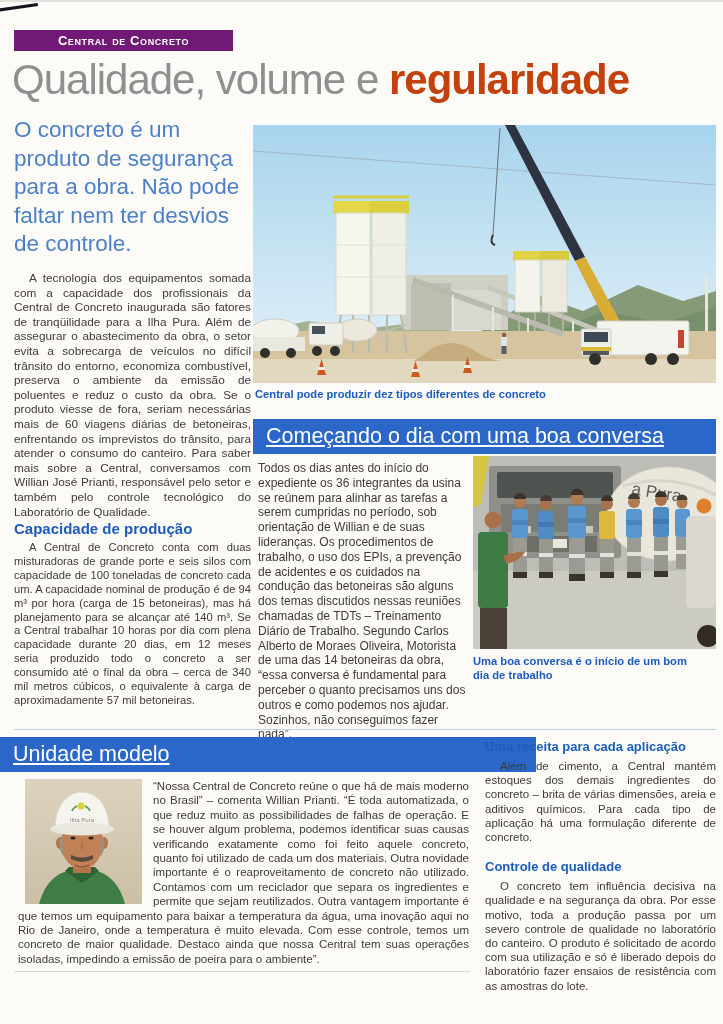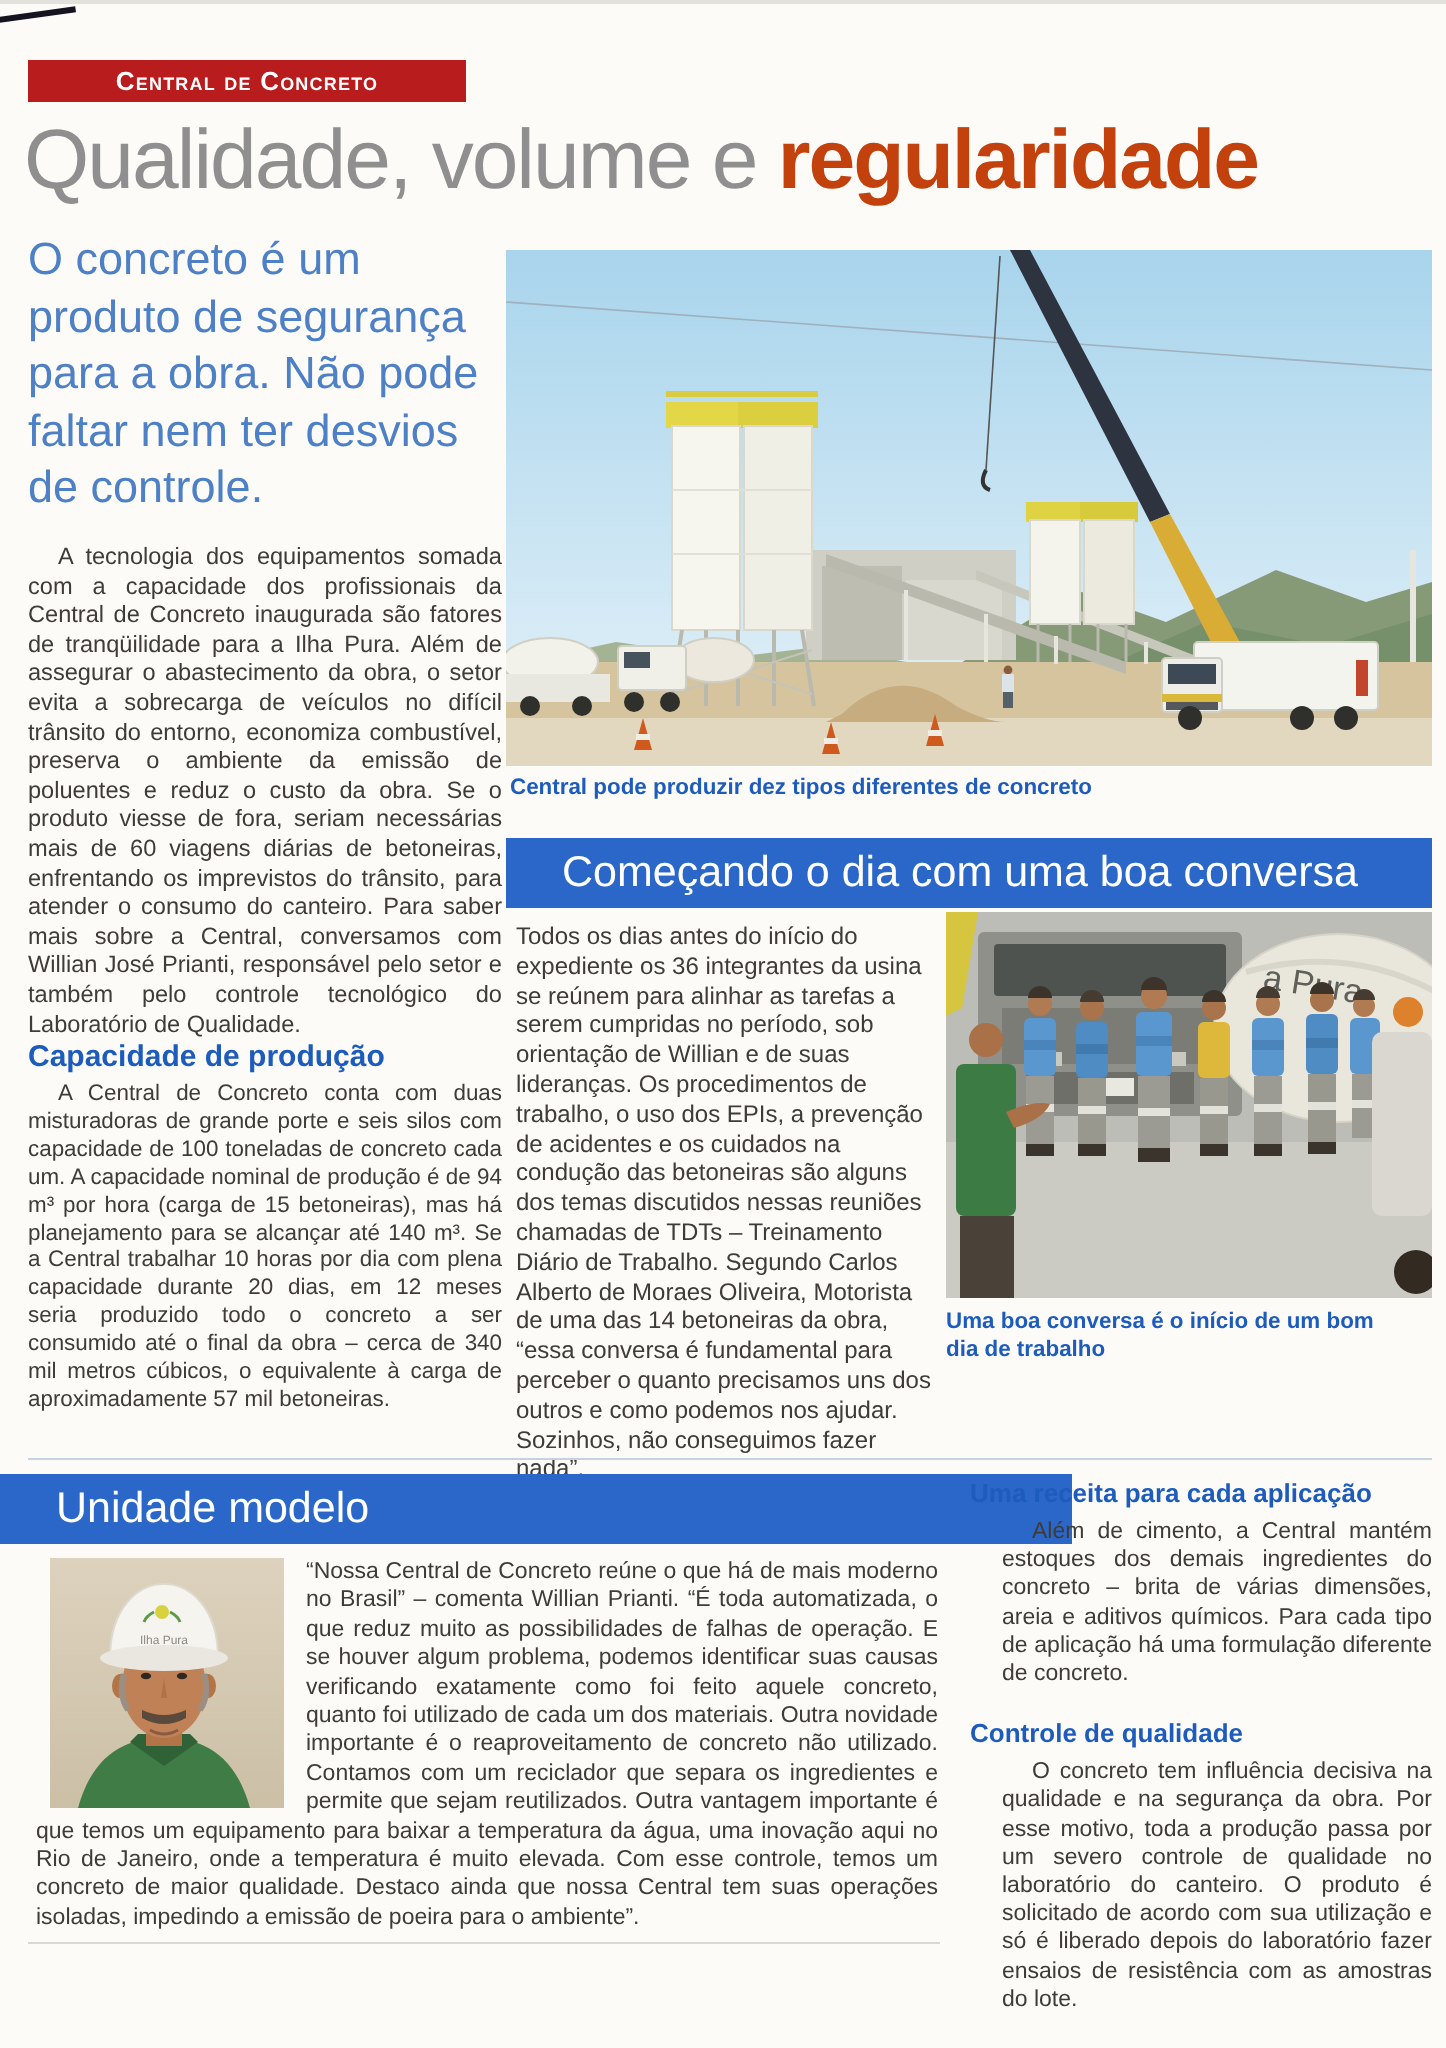--- a/index.html
+++ b/index.html
@@ -1,54 +1,54 @@
 <!DOCTYPE html>
 <html lang="pt"><head>
 <meta charset="utf-8">
 <style>
   html,body{margin:0;padding:0;background:#ffffff;}
   .page{position:relative;width:723px;height:1024px;background:#fcfbf7;overflow:hidden;
         font-family:"Liberation Sans",sans-serif;color:#3e3b39;}
   .corner-mark{position:absolute;left:-4px;top:6px;width:42px;height:3px;background:#15131f;
         transform:rotate(-8deg);}
   .edge-top{position:absolute;left:0;top:0;width:100%;height:2px;background:#e3e1dc;}
-  .tag{position:absolute;left:14px;top:30px;width:219px;height:21px;background:#b91c1c;
+  .tag{position:absolute;left:14px;top:30px;width:219px;height:21px;background:#701a75;
        color:#ffffff;font-size:13px;font-weight:bold;font-variant:small-caps;
        letter-spacing:.6px;text-align:center;line-height:21px;}
   .title{position:absolute;left:12px;top:56px;margin:0;width:706px;font-size:42px;
          letter-spacing:-1px;white-space:nowrap;font-weight:normal;line-height:1.15;}
   .t-gray{color:#8f8f8f;text-align:right;}
   .t-blue{color:#c2410c;font-weight:bold;}
   .intro{position:absolute;left:14px;top:116px;width:240px;margin:0;font-size:22.5px;
          line-height:28.5px;color:#4d80c6;}
   .body{font-size:11.8px;line-height:14.6px;text-align:justify;margin:0;color:#3e3b39;}
   .p1{position:absolute;left:14px;top:271px;width:237px;text-indent:15px;}
   .h-cap{position:absolute;left:14px;top:520px;margin:0;font-size:15px;font-weight:bold;color:#1d5cbc;}
   .p2{position:absolute;left:14px;top:541px;width:237px;text-indent:15px;font-size:11.2px;line-height:13.9px;}
   .main-photo{position:absolute;left:253px;top:125px;width:463px;height:258px;display:block;}
   .main-caption{position:absolute;left:255px;top:388px;width:460px;font-size:11.2px;
                 font-weight:bold;color:#1d5cbc;}
   .banner{position:absolute;background:#2a67c8;color:#ffffff;font-size:21.5px;
-          height:35px;line-height:34px;padding-left:28px;box-sizing:border-box;}
+          height:35px;line-height:34px;padding-left:13px;box-sizing:border-box;text-decoration:underline;}
   .banner1{left:253px;top:419px;width:463px;}
   .banner2{left:0;top:737px;width:536px;}
   .conversa{position:absolute;left:258px;top:461px;width:213px;margin:0;font-size:12px;
             line-height:14.8px;text-align:left;}
   .group-photo{position:absolute;left:473px;top:456px;width:243px;height:193px;display:block;}
   .group-caption{position:absolute;left:473px;top:655px;width:220px;font-size:11.2px;
                  font-weight:bold;color:#1d5cbc;line-height:13.5px;}
   .divider{position:absolute;height:1px;background:#c6d2e2;}
   .d1{left:14px;top:729px;width:702px;}
   .d2{left:14px;top:971px;width:456px;background:#d9d8d3;}
   .unidade-wrap{position:absolute;left:18px;top:779px;width:451px;}
   .portrait{float:left;width:117px;height:125px;margin:0 11px 4px 7px;display:block;}
   .unidade-text{font-size:11.5px;line-height:14.4px;}
   .right-col{position:absolute;left:485px;top:739px;width:231px;}
   .r-head{margin:0 0 5px 0;font-size:13px;font-weight:bold;color:#1d5cbc;}
-  .r-text{margin:0 0 15px 16px;font-size:11.5px;line-height:14.2px;text-align:justify;text-indent:15px;}
+  .r-text{margin:0 0 15px 0;font-size:11.5px;line-height:14.2px;text-align:justify;text-indent:15px;}
 </style>
 </head>
 <body>
 
 <div class="page">
   <div class="edge-top"></div>
   <div class="corner-mark"></div>
 
   <div class="tag">
     <span>Central de Concreto</span>

